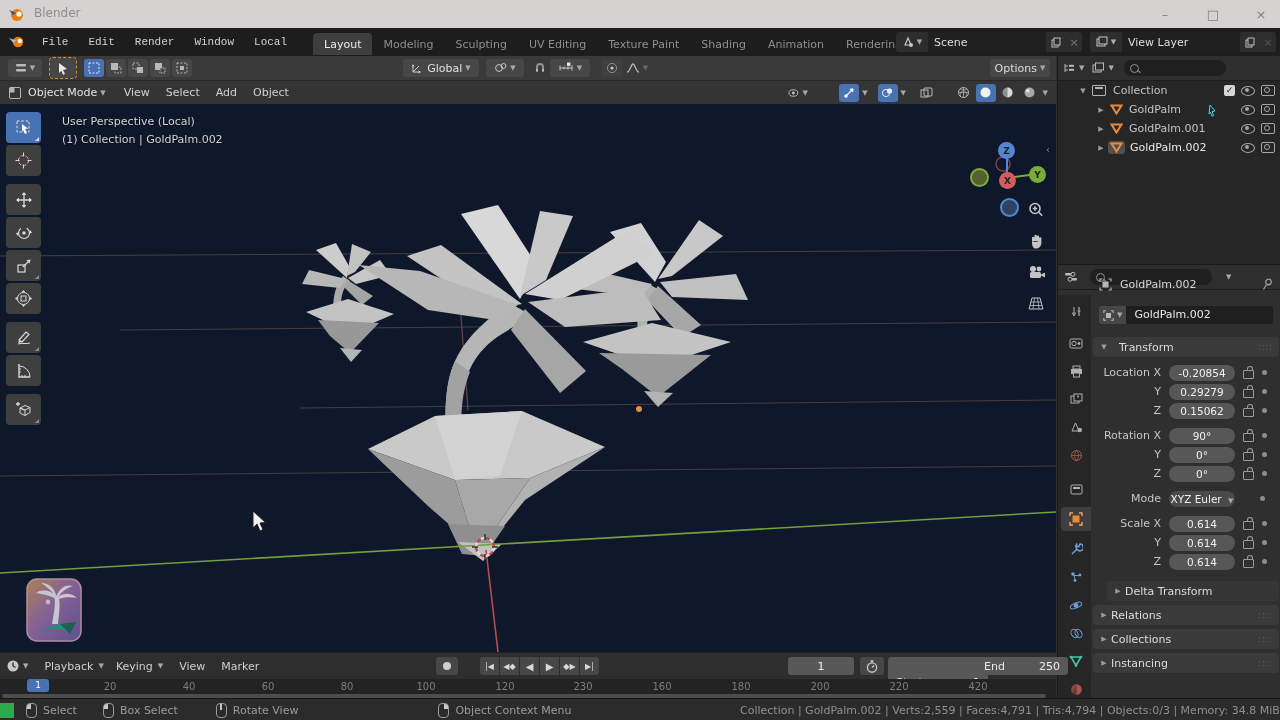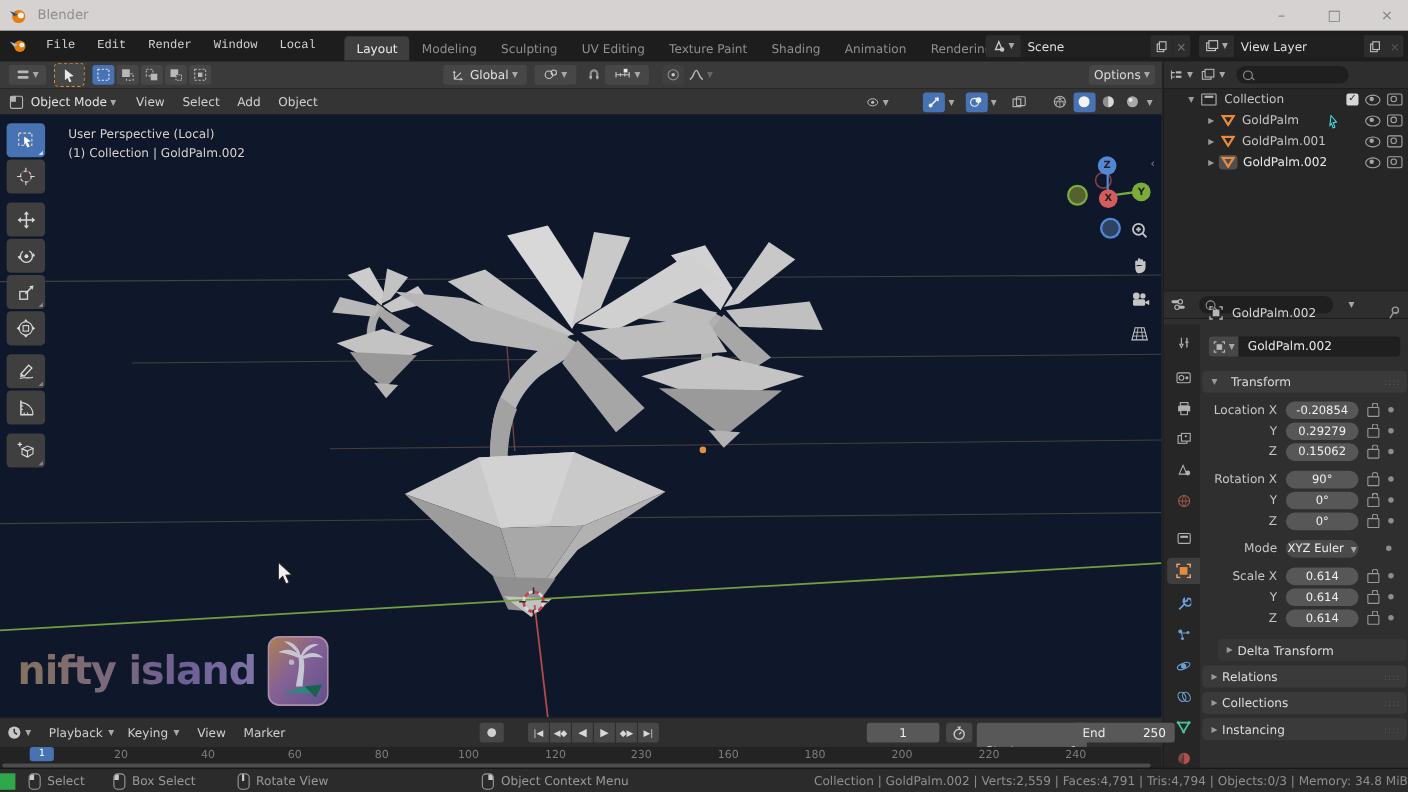--- a/index.html
+++ b/index.html
@@ -527,21 +527,20 @@
       <div style="width:24px;height:24px;display:flex;align-items:center;justify-content:center">
         <svg width="16" height="13" viewBox="0 0 16 13">
             <path d="M4,1 h8 l3,11 h-14 Z" fill="none" stroke="#c4c4c4"></path>
             <path d="M6.5,1 l-1.6,11 M9.5,1 l1.6,11 M2.9,5 h10.2 M2,8.5 h12" stroke="#c4c4c4" fill="none" stroke-width=".8"></path>
           </svg>
       </div>
     </div>
 
     
     <div class="abs row" style="left:16px;top:474px">
-      <span class="logotext">nifty island</span>
       <svg style="margin-left:10px" width="56" height="64" viewBox="0 0 56 64" opacity="0.85">
         <defs>
           <linearGradient id="lg1" x1="0" y1="0" x2="1" y2="1">
             <stop offset="0" stop-color="#c99455"></stop>
               <stop offset=".45" stop-color="#9a6fa8"></stop>
               <stop offset="1" stop-color="#6f5a9e"></stop>
           </linearGradient>
         </defs>
         <rect x="1" y="1" width="54" height="62" rx="10" fill="url(#lg1)" stroke="#caa2c0" stroke-width="1.5"></rect>
         <path d="M14,52 L42,52 L50,44 L34,46 Z" fill="#2e9e8e"></path>
@@ -896,21 +895,21 @@
       <span class="fnum" style="left:189px">40</span>
       <span class="fnum" style="left:268px">60</span>
       <span class="fnum" style="left:347px">80</span>
       <span class="fnum" style="left:426px">100</span>
       <span class="fnum" style="left:505px">120</span>
       <span class="fnum" style="left:583px">230</span>
       <span class="fnum" style="left:662px">160</span>
       <span class="fnum" style="left:741px">180</span>
       <span class="fnum" style="left:820px">200</span>
       <span class="fnum" style="left:899px">220</span>
-      <span class="fnum" style="left:978px">240</span>
+      <span class="fnum" style="left:978px">420</span>
       <div class="playhead">1</div>
       <div class="tscroll"></div>
     </div>
   </div>
 
   <div class="abs statusbar">
     <div style="width:14px;height:15px;background:#2ea84a;margin-right:12px"></div>
     <div class="hint">
       <span class="mouse lmb"></span>
       <span>Select</span>

